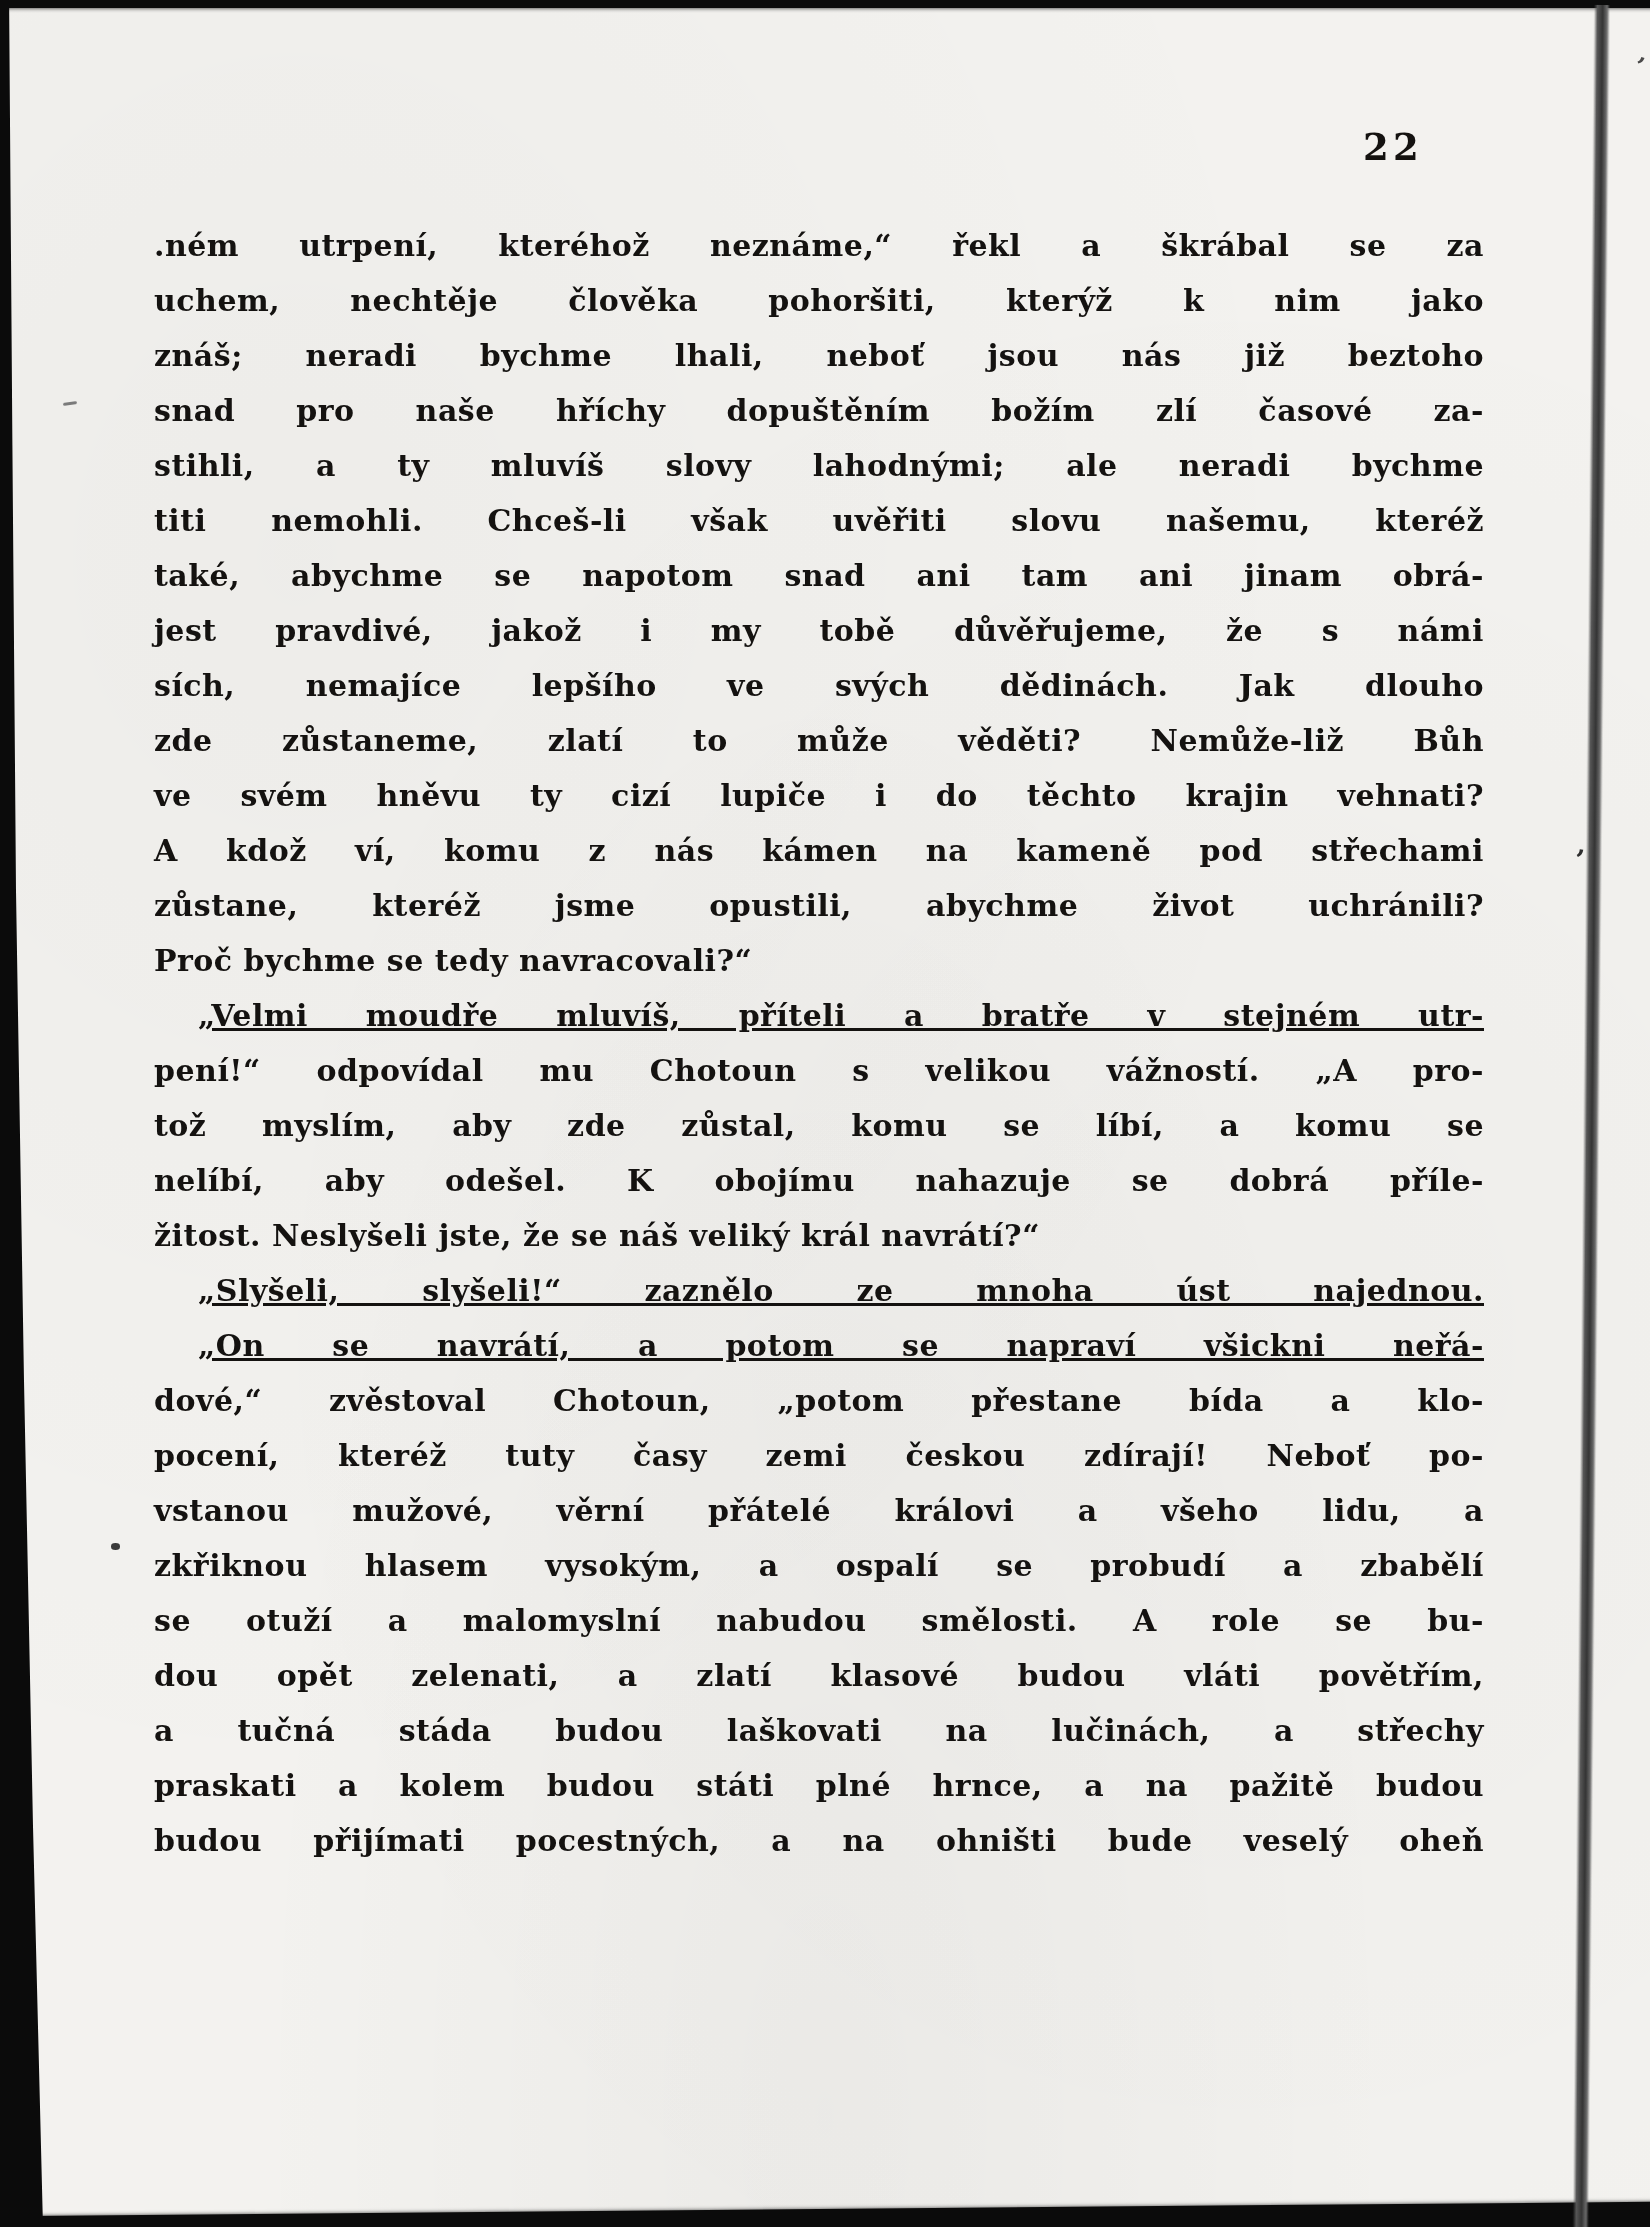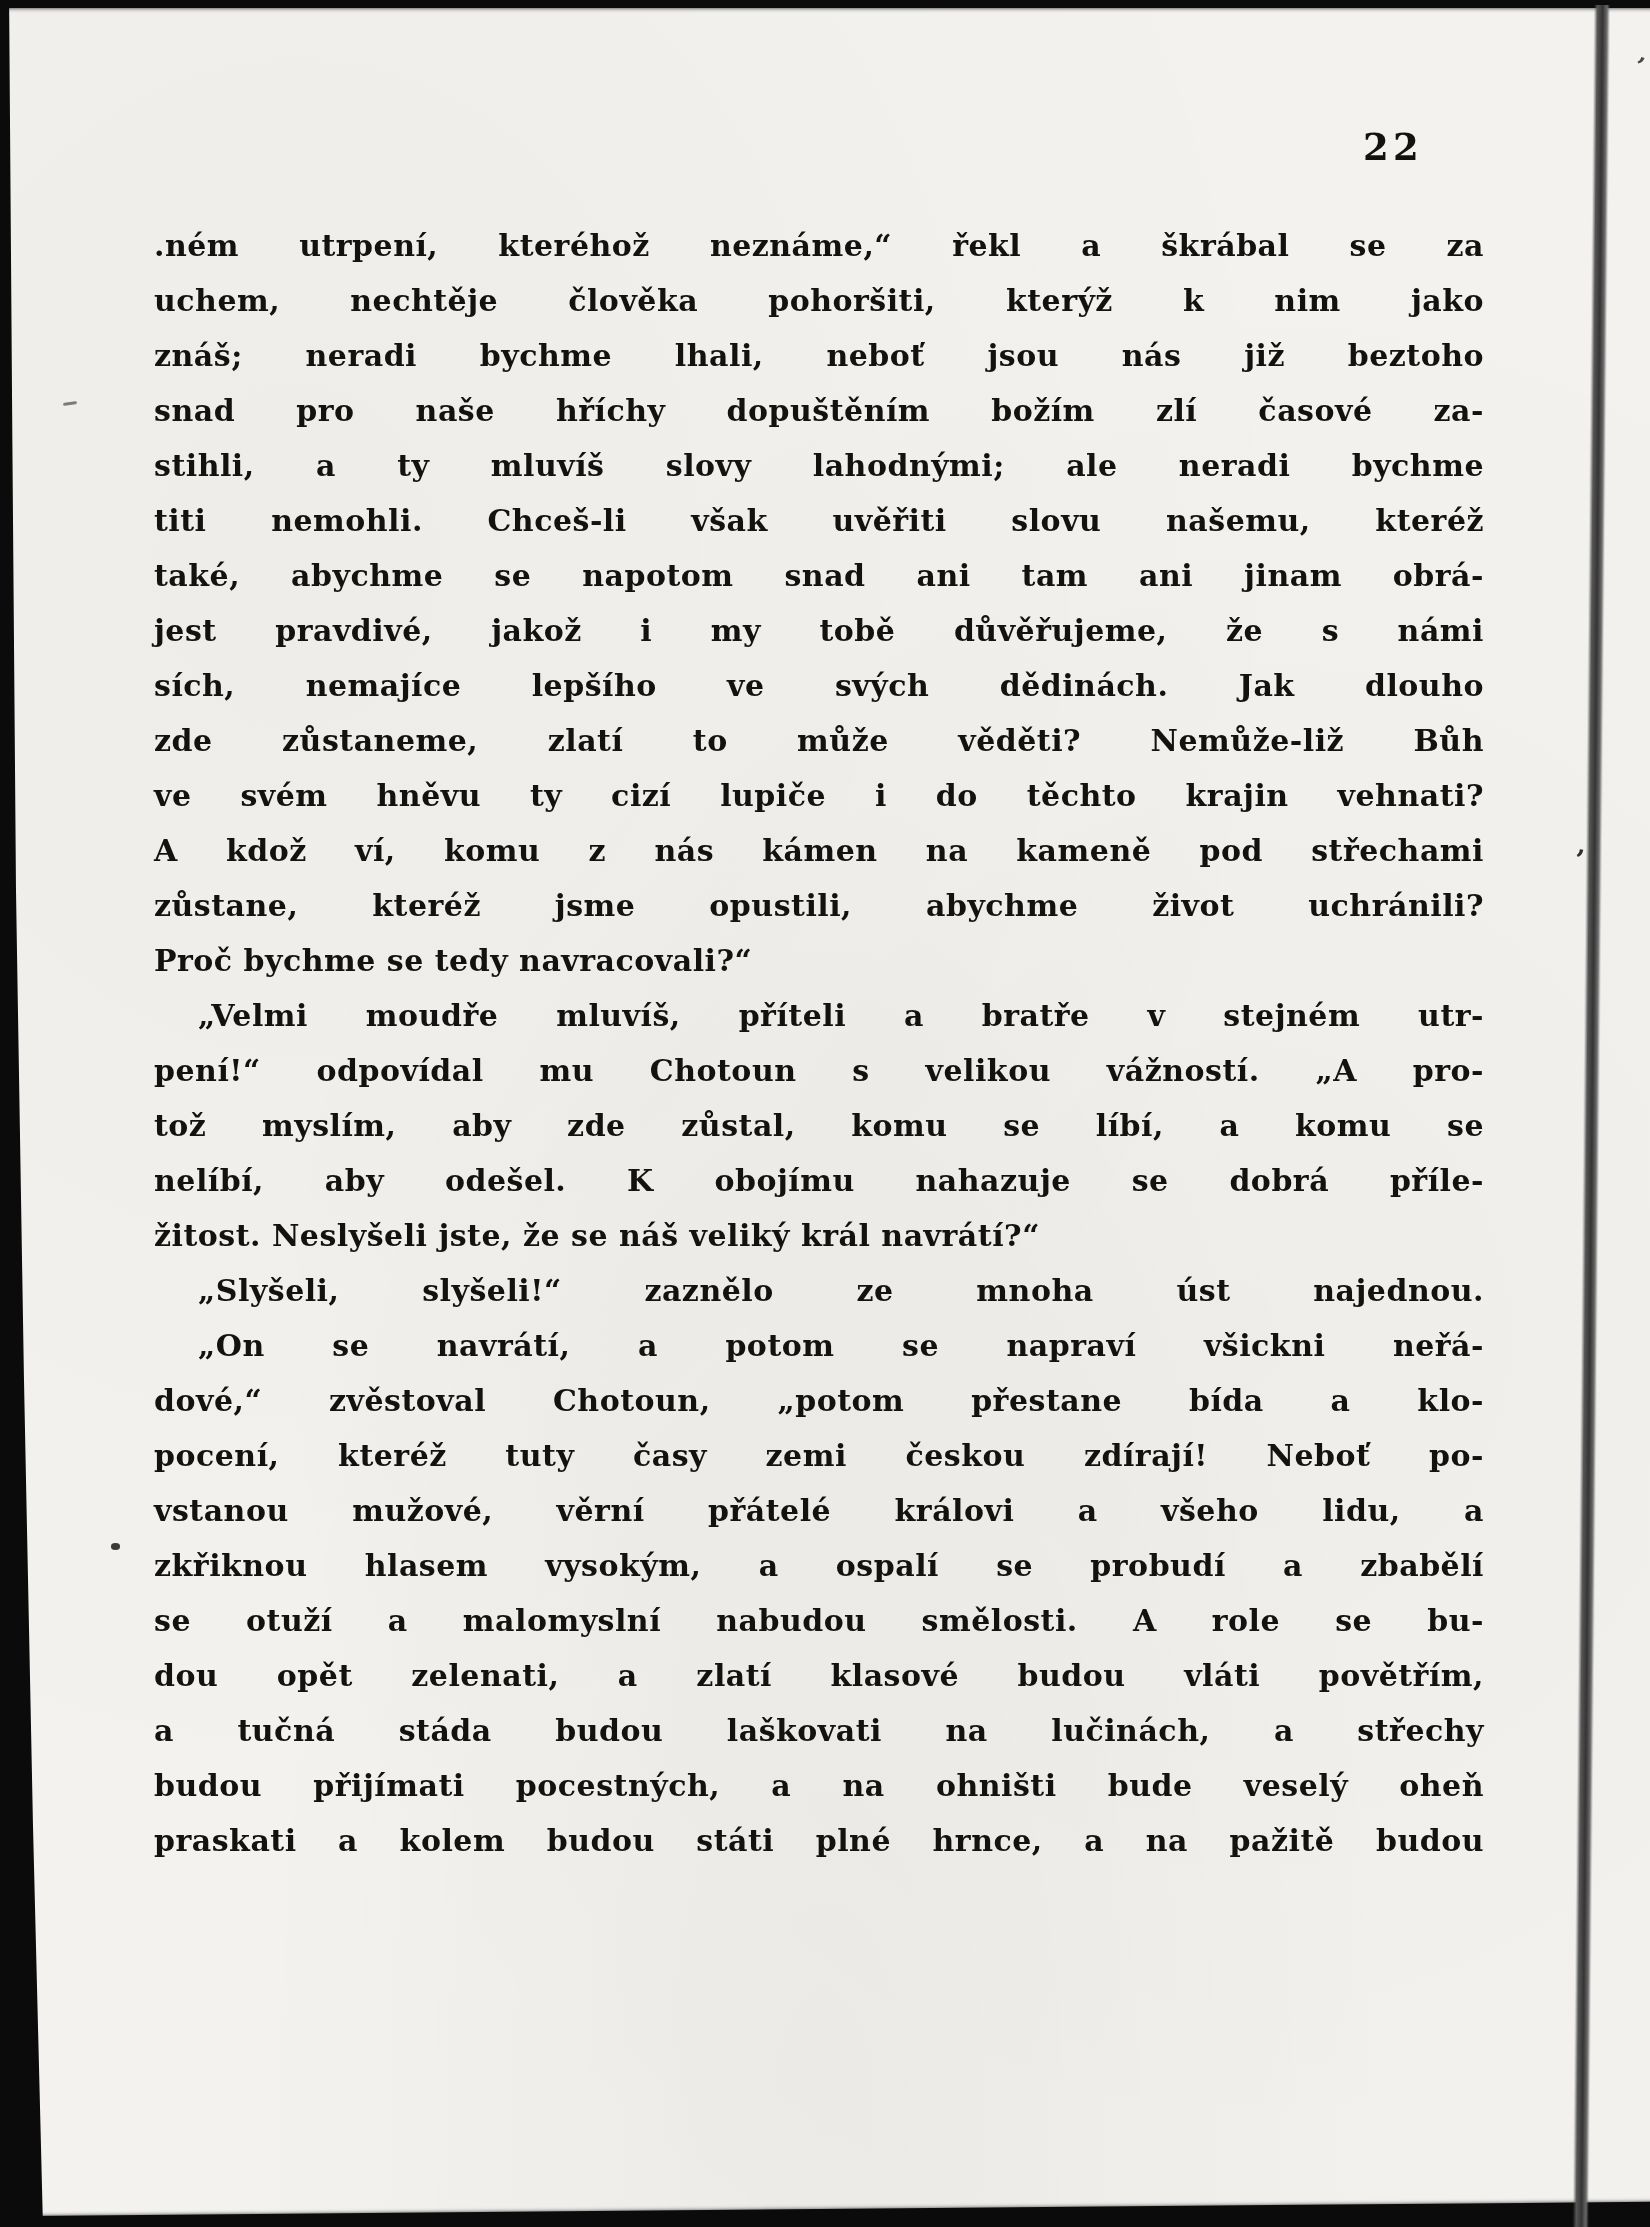--- a/index.html
+++ b/index.html
@@ -26,21 +26,21 @@
     position:absolute;
     left:154px;top:218px;width:1330px;
     font-size:30px;font-weight:bold;letter-spacing:0.5px;
   }
   .line{
     height:55px;line-height:55px;
     text-align:justify;text-align-last:justify;
     white-space:nowrap;overflow:visible;
   }
   .line.last{text-align-last:left;}
-  .line.indent{text-indent:44px;}
+  .line.indent{text-indent:44px;text-decoration:underline;}
   .edge-top{
     position:absolute;left:-5.4px;right:-5.4px;top:-2.2px;height:9.7px;
     background:var(--edge,#0b0b0b);
     box-shadow:0 2.7px 3.8px -1.6px rgba(25,25,25,.65);
   }
   .edge-bottom{
     position:absolute;left:-21.5px;right:-21.5px;top:2209px;height:48px;
     background:var(--edge,#0b0b0b);
     transform:rotate(-0.5deg);
     box-shadow:0 -2.2px 3.2px -1.1px rgba(25,25,25,.5);
@@ -91,22 +91,22 @@
       <div class="line last">žitost. Neslyšeli jste, že se náš veliký král navrátí?“</div>
       <div class="line indent">„Slyšeli, slyšeli!“ zaznělo ze mnoha úst najednou.</div>
       <div class="line indent">„On se navrátí, a potom se napraví všickni neřá-</div>
       <div class="line">dové,“ zvěstoval Chotoun, „potom přestane bída a klo-</div>
       <div class="line">pocení, kteréž tuty časy zemi českou zdírají! Neboť po-</div>
       <div class="line">vstanou mužové, věrní přátelé královi a všeho lidu, a</div>
       <div class="line">zkřiknou hlasem vysokým, a ospalí se probudí a zbabělí</div>
       <div class="line">se otuží a malomyslní nabudou smělosti. A role se bu-</div>
       <div class="line">dou opět zelenati, a zlatí klasové budou vláti povětřím,</div>
       <div class="line">a tučná stáda budou laškovati na lučinách, a střechy</div>
+      <div class="line">praskati a kolem budou státi plné hrnce, a na pažitě budou</div>
       <div class="line">budou přijímati pocestných, a na ohništi bude veselý oheň</div>
-      <div class="line">praskati a kolem budou státi plné hrnce, a na pažitě budou</div>
     </div>
 
   <div class="edge-top"></div>
   <div class="edge-bottom"></div>
   <div class="gutter-left"></div>
   <div class="rule-right"></div>
 
   <div class="speck s1">’</div>
   <div class="speck s2">’</div>
   <div class="speck s3"></div>

